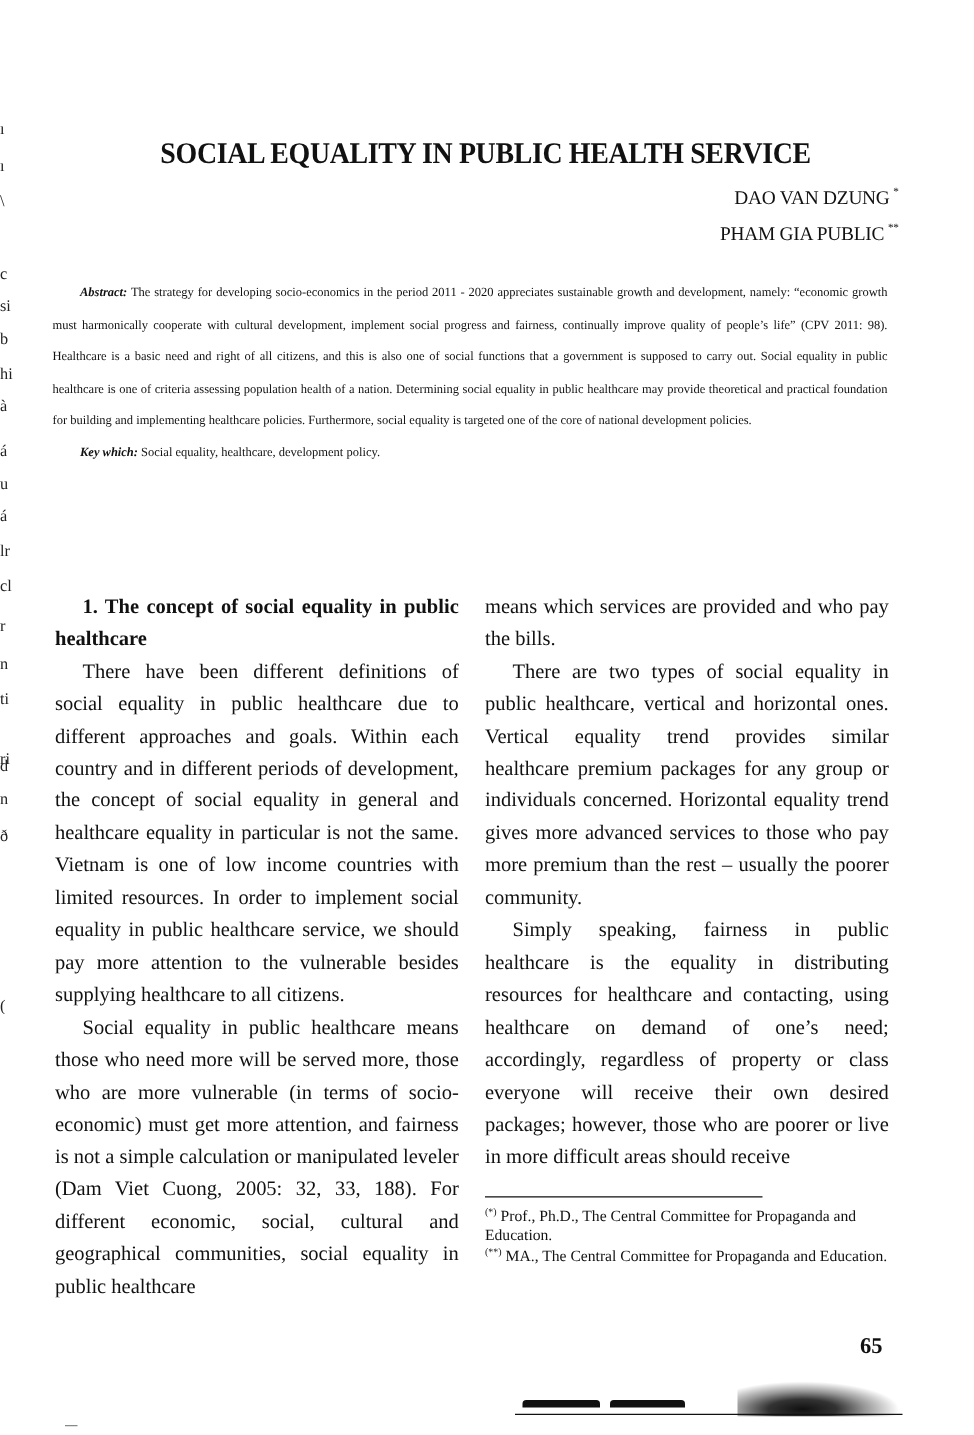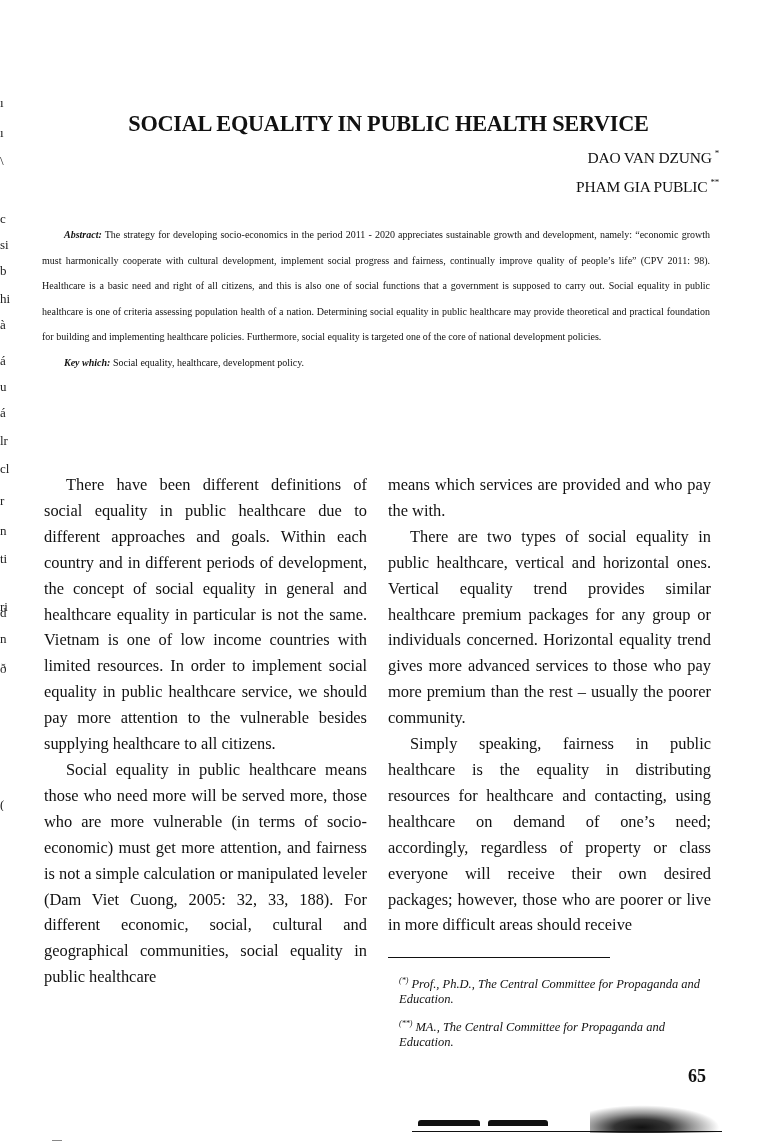--- a/index.html
+++ b/index.html
@@ -23,21 +23,21 @@
   .indent { text-indent: 22px; }
   .lead { font-weight: bold; font-style: italic; }
   .col { position: absolute; top: 472px; width: 323px; font-size: 16.4px; line-height: 25.9px; text-align: justify; }
   .col p { margin: 0; }
   .col-left { left: 44px; }
   .col-right { left: 388px; }
   .section-head { font-weight: bold; text-indent: 22px; }
   .pi { text-indent: 22px; }
   .fn-rule { position: absolute; top: 957px; left: 388px; width: 222px; border-top: 1px solid #111; }
   .footnotes { position: absolute; top: 963px; left: 388px; width: 330px; font-size: 12.5px; line-height: 14.5px; }
-  .footnotes p { margin: 11px; font-style: italic; }
+  .footnotes p { margin: 0; }
   .footnotes sup { font-size: 8px; vertical-align: 5px; }
   .page-num { position: absolute; top: 1066px; left: 688px; font-weight: bold; font-size: 18px; }
   .scan-smudge { position: absolute; top: 1120px; height: 6px; background: #111; border-radius: 3px 3px 0 0; }
   .scan-noise {
     position: absolute; top: 1105px; left: 590px; width: 130px; height: 28px;
     background: radial-gradient(ellipse at 40% 80%, #111 0%, #333 25%, rgba(80,80,80,0.6) 45%, rgba(255,255,255,0) 70%);
   }
   .scan-line { position: absolute; top: 1131px; left: 412px; width: 310px; border-top: 1px solid #111; }
   .scan-dash { position: absolute; top: 1140px; left: 52px; width: 10px; border-top: 1px solid #888; }
 </style>
@@ -78,26 +78,27 @@
     <span class="lead">Abstract:</span>
     <span>The strategy for developing socio-economics in the period 2011 - 2020 appreciates sustainable growth and development, namely: “economic growth must harmonically cooperate with cultural development, implement social progress and fairness, continually improve quality of people’s life” (CPV 2011: 98). Healthcare is a basic need and right of all citizens, and this is also one of social functions that a government is supposed to carry out. Social equality in public healthcare is one of criteria assessing population health of a nation. Determining social equality in public healthcare may provide theoretical and practical foundation for building and implementing healthcare policies. Furthermore, social equality is targeted one of the core of national development policies.</span>
   </p>
   <p class="indent">
     <span class="lead">Key which:</span>
     <span>Social equality, healthcare, development policy.</span>
   </p>
 </div>
 
 <div class="col col-left">
+  <p class="section-head">1. The concept of social equality in public healthcare</p>
   <p class="pi">There have been different definitions of social equality in public healthcare due to different approaches and goals. Within each country and in different periods of development, the concept of social equality in general and healthcare equality in particular is not the same. Vietnam is one of low income countries with limited resources. In order to implement social equality in public healthcare service, we should pay more attention to the vulnerable besides supplying healthcare to all citizens.</p>
   <p class="pi">Social equality in public healthcare means those who need more will be served more, those who are more vulnerable (in terms of socio-economic) must get more attention, and fairness is not a simple calculation or manipulated leveler (Dam Viet Cuong, 2005: 32, 33, 188). For different economic, social, cultural and geographical communities, social equality in public healthcare</p>
 </div>
 
 <div class="col col-right">
-  <p>means which services are provided and who pay the with.</p>
+  <p>means which services are provided and who pay the bills.</p>
   <p class="pi">There are two types of social equality in public healthcare, vertical and horizontal ones. Vertical equality trend provides similar healthcare premium packages for any group or individuals concerned. Horizontal equality trend gives more advanced services to those who pay more premium than the rest – usually the poorer community.</p>
   <p class="pi">Simply speaking, fairness in public healthcare is the equality in distributing resources for healthcare and contacting, using healthcare on demand of one’s need; accordingly, regardless of property or class everyone will receive their own desired packages; however, those who are poorer or live in more difficult areas should receive</p>
 </div>
 
 <div class="fn-rule"></div>
 <div class="footnotes">
   <p><sup>(*)</sup> <span>Prof., Ph.D., The Central Committee for Propaganda and Education.</span></p>
   <p><sup>(**)</sup> <span>MA., The Central Committee for Propaganda and Education.</span></p>
 </div>
 

